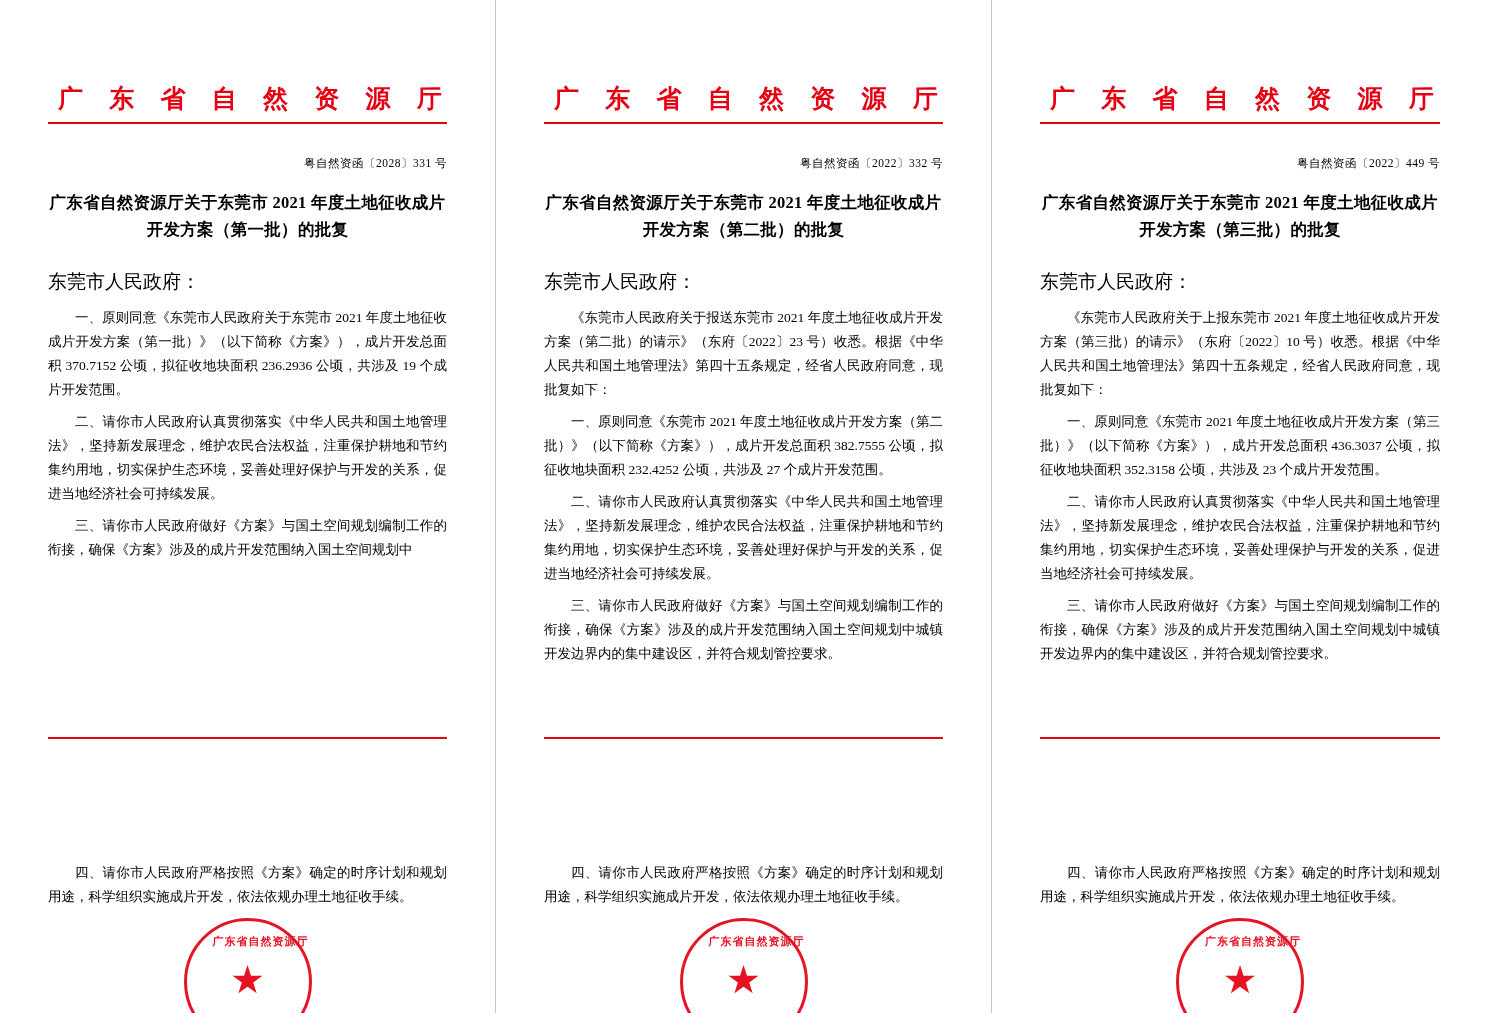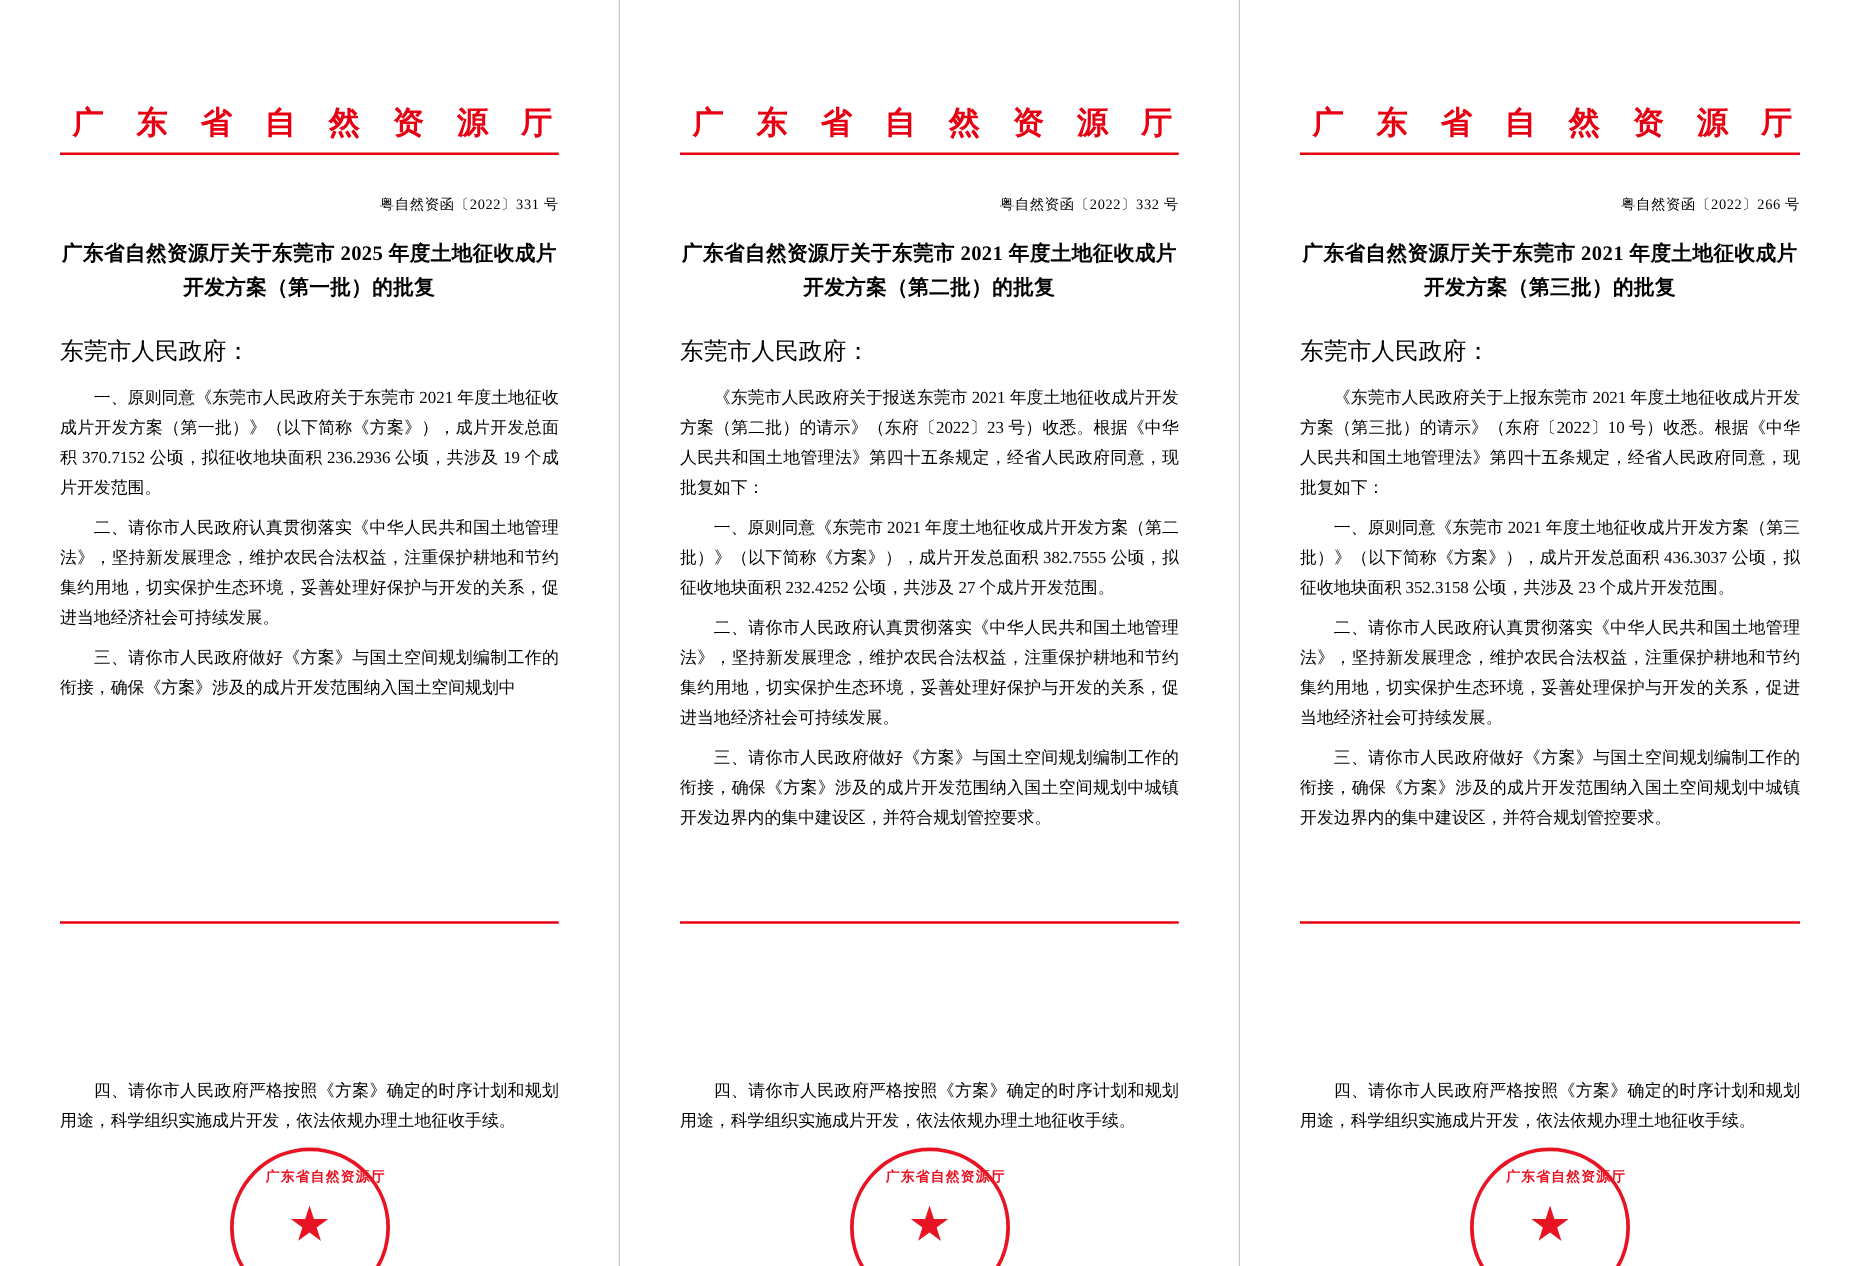--- a/index.html
+++ b/index.html
@@ -151,22 +151,22 @@
 </style>
 </head>
 <body>
 
 <div class="sheet">
 
   <div class="doc">
     <div class="doc-inner">
       <div class="letterhead">广 东 省 自 然 资 源 厅</div>
       <div class="head-rule"></div>
-      <div class="docnum">粤自然资函〔2022〕331 号</div>
-      <div class="title">广东省自然资源厅关于东莞市 2025 年度土地征收成片开发方案（第一批）的批复</div>
+      <div class="docnum">粤自然资函〔2028〕331 号</div>
+      <div class="title">广东省自然资源厅关于东莞市 2021 年度土地征收成片开发方案（第一批）的批复</div>
       <div class="salutation">东莞市人民政府：</div>
       <p class="para">一、原则同意《东莞市人民政府关于东莞市 2021 年度土地征收成片开发方案（第一批）》（以下简称《方案》），成片开发总面积 370.7152 公顷，拟征收地块面积 236.2936 公顷，共涉及 19 个成片开发范围。</p>
       <p class="para">二、请你市人民政府认真贯彻落实《中华人民共和国土地管理法》，坚持新发展理念，维护农民合法权益，注重保护耕地和节约集约用地，切实保护生态环境，妥善处理好保护与开发的关系，促进当地经济社会可持续发展。</p>
       <p class="para">三、请你市人民政府做好《方案》与国土空间规划编制工作的衔接，确保《方案》涉及的成片开发范围纳入国土空间规划中</p>
       <div class="foot-rule"></div>
       <div class="tail">
         <p class="para">四、请你市人民政府严格按照《方案》确定的时序计划和规划用途，科学组织实施成片开发，依法依规办理土地征收手续。</p>
       </div>
       <div class="seal-wrap">
         <div class="seal">
@@ -202,21 +202,21 @@
         </div>
 
       </div>
     </div>
   </div>
 
   <div class="doc">
     <div class="doc-inner">
       <div class="letterhead">广 东 省 自 然 资 源 厅</div>
       <div class="head-rule"></div>
-      <div class="docnum">粤自然资函〔2022〕266 号</div>
+      <div class="docnum">粤自然资函〔2022〕449 号</div>
       <div class="title">广东省自然资源厅关于东莞市 2021 年度土地征收成片开发方案（第三批）的批复</div>
       <div class="salutation">东莞市人民政府：</div>
       <p class="para">《东莞市人民政府关于上报东莞市 2021 年度土地征收成片开发方案（第三批）的请示》（东府〔2022〕10 号）收悉。根据《中华人民共和国土地管理法》第四十五条规定，经省人民政府同意，现批复如下：</p>
       <p class="para">一、原则同意《东莞市 2021 年度土地征收成片开发方案（第三批）》（以下简称《方案》），成片开发总面积 436.3037 公顷，拟征收地块面积 352.3158 公顷，共涉及 23 个成片开发范围。</p>
       <p class="para">二、请你市人民政府认真贯彻落实《中华人民共和国土地管理法》，坚持新发展理念，维护农民合法权益，注重保护耕地和节约集约用地，切实保护生态环境，妥善处理保护与开发的关系，促进当地经济社会可持续发展。</p>
       <p class="para">三、请你市人民政府做好《方案》与国土空间规划编制工作的衔接，确保《方案》涉及的成片开发范围纳入国土空间规划中城镇开发边界内的集中建设区，并符合规划管控要求。</p>
       <div class="foot-rule"></div>
       <div class="tail">
         <p class="para">四、请你市人民政府严格按照《方案》确定的时序计划和规划用途，科学组织实施成片开发，依法依规办理土地征收手续。</p>
       </div>

